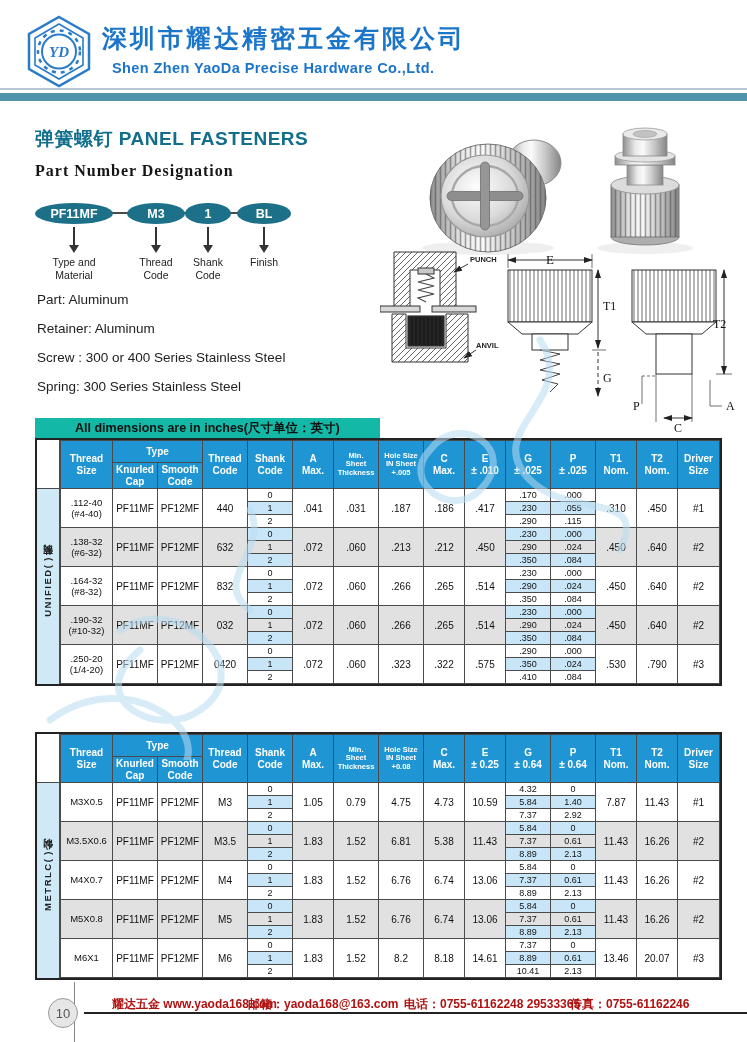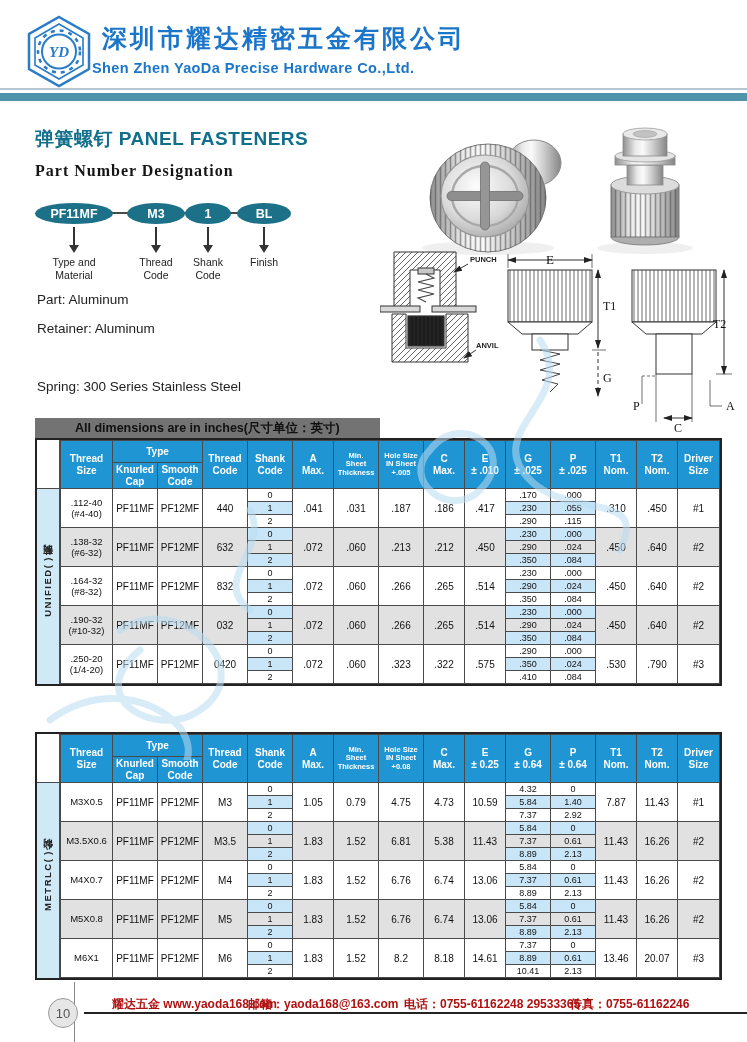--- a/index.html
+++ b/index.html
@@ -1,39 +1,39 @@
 <!DOCTYPE html>
 <html><head>
 <meta charset="utf-8">
 <style>
   html,body{margin:0;padding:0;background:#fff;}
   #page{position:relative;width:747px;height:1042px;background:#fff;overflow:hidden;
         font-family:"Liberation Sans","DejaVu Sans",sans-serif;}
   .abs{position:absolute;}
   
   .co-zh{left:102px;top:22px;font-size:25px;font-weight:bold;color:#1b75c8;letter-spacing:3px;}
-  .co-en{left:92px;top:60px;font-size:14.5px;font-weight:bold;color:#1b75c8;letter-spacing:.4px;}
+  .co-en{left:112px;top:60px;font-size:14.5px;font-weight:bold;color:#1b75c8;letter-spacing:.4px;}
   .hr1{left:0;top:88px;width:747px;height:2px;background:#b6c6d2;}
   .hr2{left:0;top:93px;width:747px;height:8px;background:#4f94ab;}
   
   .pg-title{left:35px;top:126px;font-size:19px;font-weight:bold;color:#126f8c;letter-spacing:.5px;}
   .pnd{left:35px;top:162px;font-size:16px;font-weight:bold;color:#151515;letter-spacing:1px;font-family:Liberation Serif, serif;}
   
   .pno{position:absolute;top:203px;height:21px;border-radius:50%;background:#1c7088;color:#fff;
        font-weight:bold;font-size:12.5px;display:flex;align-items:center;justify-content:center;z-index:2;}
   .pn-line{left:60px;top:212px;width:216px;height:2px;background:#4a4a4a;z-index:1;}
   .stem{position:absolute;top:227px;width:2px;height:18px;background:#333;}
   .ahead{position:absolute;top:245px;width:0;height:0;border-left:5px solid transparent;
          border-right:5px solid transparent;border-top:8px solid #333;}
   .pn-lab{position:absolute;top:256px;width:90px;text-align:center;font-size:10.5px;color:#222;
           line-height:1.25;white-space:pre-line;}
   
   .mat{left:37px;font-size:13.5px;color:#222;}
   
-  .banner{left:35px;width:345px;height:20px;background:#737373;font-size:12.5px;font-weight:bold;
+  .banner{left:35px;width:345px;height:20px;background:#14b8a6;font-size:12.5px;font-weight:bold;
           color:#111;line-height:20px;padding-left:40px;box-sizing:border-box;}
   
   .tbox{position:absolute;display:flex;border:2px solid #222;background:#fff;z-index:2;}
   .strip{width:22px;display:flex;flex-direction:column;border-right:1px solid #4a4a4a;}
   .strip .sp{height:48px;background:#fff;border-bottom:1px solid #4a4a4a;}
   .strip .sl{flex:1;background:#cfe9f7;display:flex;align-items:center;justify-content:center;}
   .strip .sl span{writing-mode:vertical-rl;transform:rotate(180deg);font-size:9.5px;font-weight:bold;
                   letter-spacing:1.5px;color:#222;white-space:nowrap;}
   table.dim{border-collapse:collapse;table-layout:fixed;width:659px;}
   .dim th,.dim td{border:1px solid #4a4a4a;text-align:center;vertical-align:middle;padding:0;overflow:hidden;}
@@ -92,20 +92,21 @@
   <div class="pn-lab" style="left:29px">Type and
 Material</div>
   <div class="pn-lab" style="left:111px">Thread
 Code</div>
   <div class="pn-lab" style="left:163px">Shank
 Code</div>
   <div class="pn-lab" style="left:219px">Finish</div>
 
   <div class="abs mat" style="top:292px">Part: Aluminum</div>
   <div class="abs mat" style="top:321px">Retainer: Aluminum</div>
+  <div class="abs mat" style="top:350px">Screw : 300 or 400 Series Stainless Steel</div>
   <div class="abs mat" style="top:379px">Spring: 300 Series Stainless Steel</div>
 
   <svg class="abs" style="left:398px;top:120px" width="330" height="140" viewBox="0 0 330 140">
     <defs>
       <radialGradient id="faceG" cx="40%" cy="38%" r="70%">
         <stop offset="0" stop-color="#fdfdfd"></stop>
           <stop offset=".6" stop-color="#d9d9d9"></stop>
           <stop offset="1" stop-color="#a5a5a5"></stop>
       </radialGradient>
       <linearGradient id="cylG" x1="0" y1="0" x2="1" y2="0">

